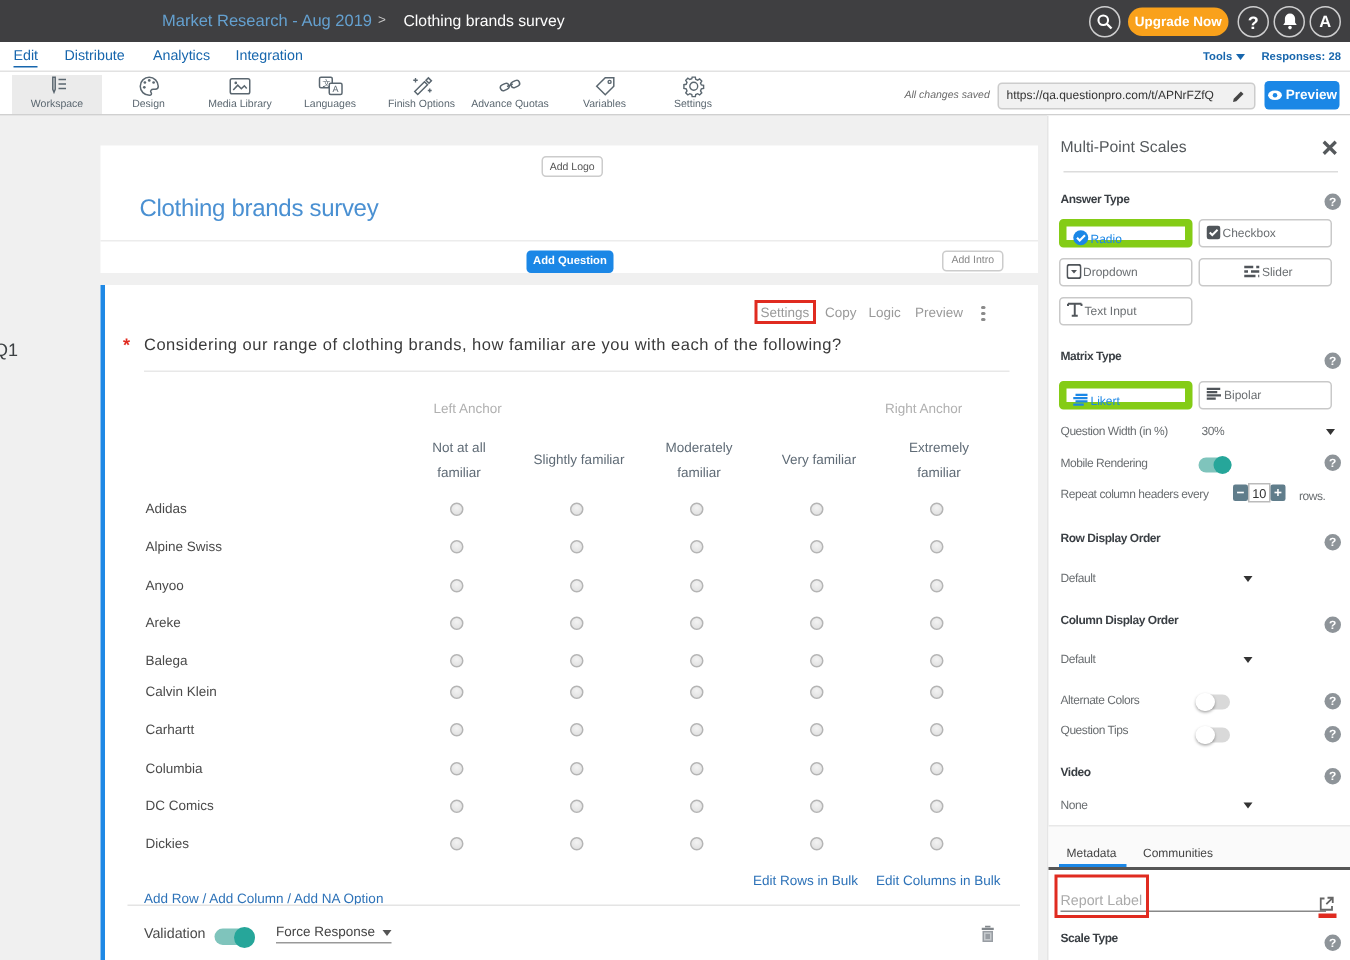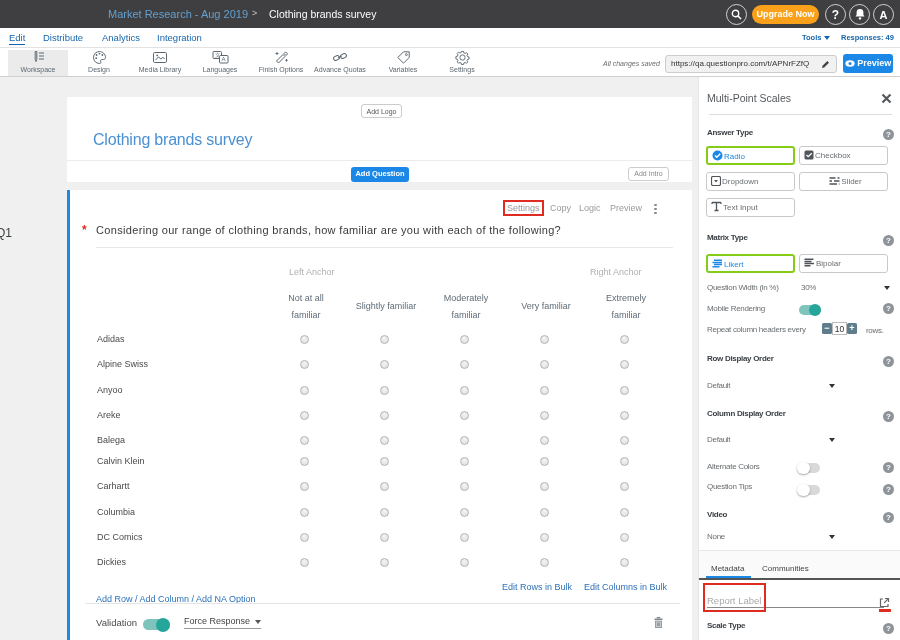--- a/index.html
+++ b/index.html
@@ -74,21 +74,21 @@
 
 
 #sb { position:absolute; left:698px; top:77px; width:202px; height:563px; background:#fff; border-left:1px solid #e5e5e5; }
 
 #sb h1 { position:absolute; left:8px; top:15px; font-size:10.5px; font-weight:normal; color:#55595c; }
 #sb .x { position:absolute; left:182px; top:16px; width:11px; height:11px; }
 #sbdiv1 { position:absolute; left:10px; top:37px; width:183px; height:1px; background:#dcdcdc; }
 .sblabel { position:absolute; left:8px; font-size:8px; letter-spacing:-.3px; font-weight:bold; color:#3a3f44; white-space:nowrap; }
 .qmark { position:absolute; left:880px; width:11px; height:11px; background:#8e9499; border-radius:50%; color:#fff; font-size:8px; font-weight:bold; text-align:center; line-height:11px; }
 .sbtn { position:absolute; width:89px; height:19px; border:1px solid #c9c9c9; border-radius:3px; background:#fff; font-size:8px; color:#6a6e71; line-height:17px; }
-.sbtn.sel { border:2px solid #84cc16; color:#1b87e6; }
+.sbtn.sel { border:5px solid #84cc16; color:#1b87e6; }
 .sbtn svg { vertical-align:-2px; margin:0 1px 0 4px; }
 .sbrow { position:absolute; left:8px; font-size:8px; letter-spacing:-.3px; color:#6a6e71; white-space:nowrap; }
 </style>
 </head>
 <body>
 
 <div id="top">
   <span id="bc1">Market Research - Aug 2019</span>
   <span id="bcsep">&gt;</span>
   <span id="bc2">Clothing brands survey</span>
@@ -108,21 +108,21 @@
   </div>
   <div class="circ" style="left:873px; font-size:11px; font-weight:bold; line-height:20px;">A</div>
 </div>
 
 <div id="nav">
   <span class="t u" style="left:9px;">Edit</span>
   <span class="t" style="left:43px;">Distribute</span>
   <span class="t" style="left:102px;">Analytics</span>
   <span class="t" style="left:157px;">Integration</span>
   <span class="t" style="left:802px; top:5px; font-size:7.5px; font-weight:bold;">Tools <span class="dcaret" style="border-top-color:#1766ad; border-left-width:3px; border-right-width:3px; border-top-width:4px;"></span></span>
-  <span class="t" style="left:841px; top:5px; font-size:7.5px; font-weight:bold;">Responses: 49</span>
+  <span class="t" style="left:841px; top:5px; font-size:7.5px; font-weight:bold;">Responses: 28</span>
 </div>
 
 <div id="tb">
   <div class="tile" id="tile-ws" style="left:8px; width:60px;">
     <svg width="15" height="15" viewBox="0 0 15 15">
         <path d="M4.2 1.5 h1.6 v8 l-.8 2 l-.8 -2 z" fill="none" stroke="#5b6770" stroke-width="1"></path>
         <path d="M8 3 h5 M8 6 h5 M8 9 h5" stroke="#5b6770" stroke-width="1.1"></path>
       </svg>
     <div class="lbl">Workspace</div>
   </div>

